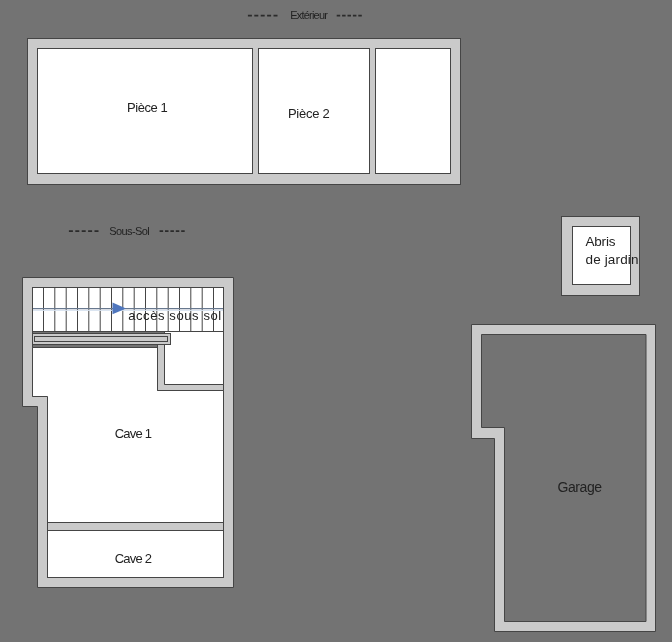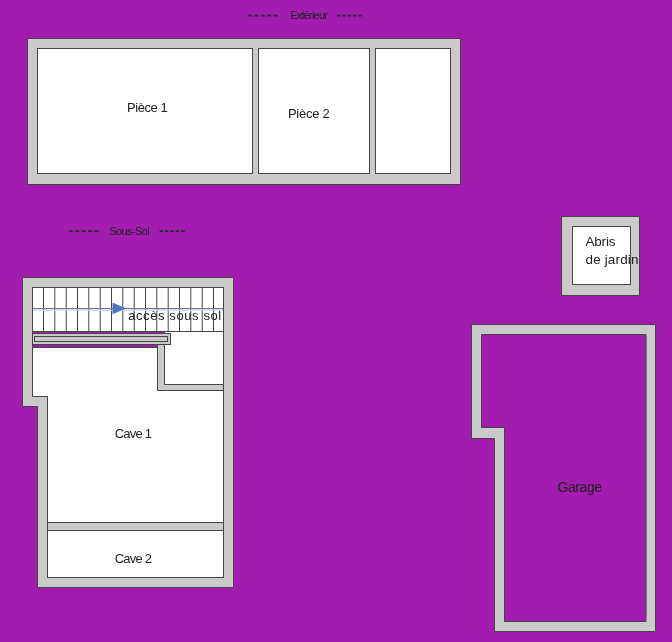--- a/index.html
+++ b/index.html
@@ -1,16 +1,16 @@
 <!DOCTYPE html>
 <html><head>
 <meta charset="utf-8">
 <style>
   html,body{margin:0;padding:0;background:#ffffff;}
-  .canvas{position:relative;width:672px;height:642px;background:#a21caf;overflow:hidden;
+  .canvas{position:relative;width:672px;height:642px;background:#737373;overflow:hidden;
           font-family:"Liberation Sans", sans-serif;}
   svg text{font-family:"Liberation Sans", sans-serif;fill:#222222;}
 </style>
 </head>
 <body>
 <div class="canvas">
 <svg width="672" height="642" viewBox="0 0 672 642">
 
   <g>
     <text x="308.7" y="19" font-size="11" text-anchor="middle" letter-spacing="-0.8">Extérieur</text>

